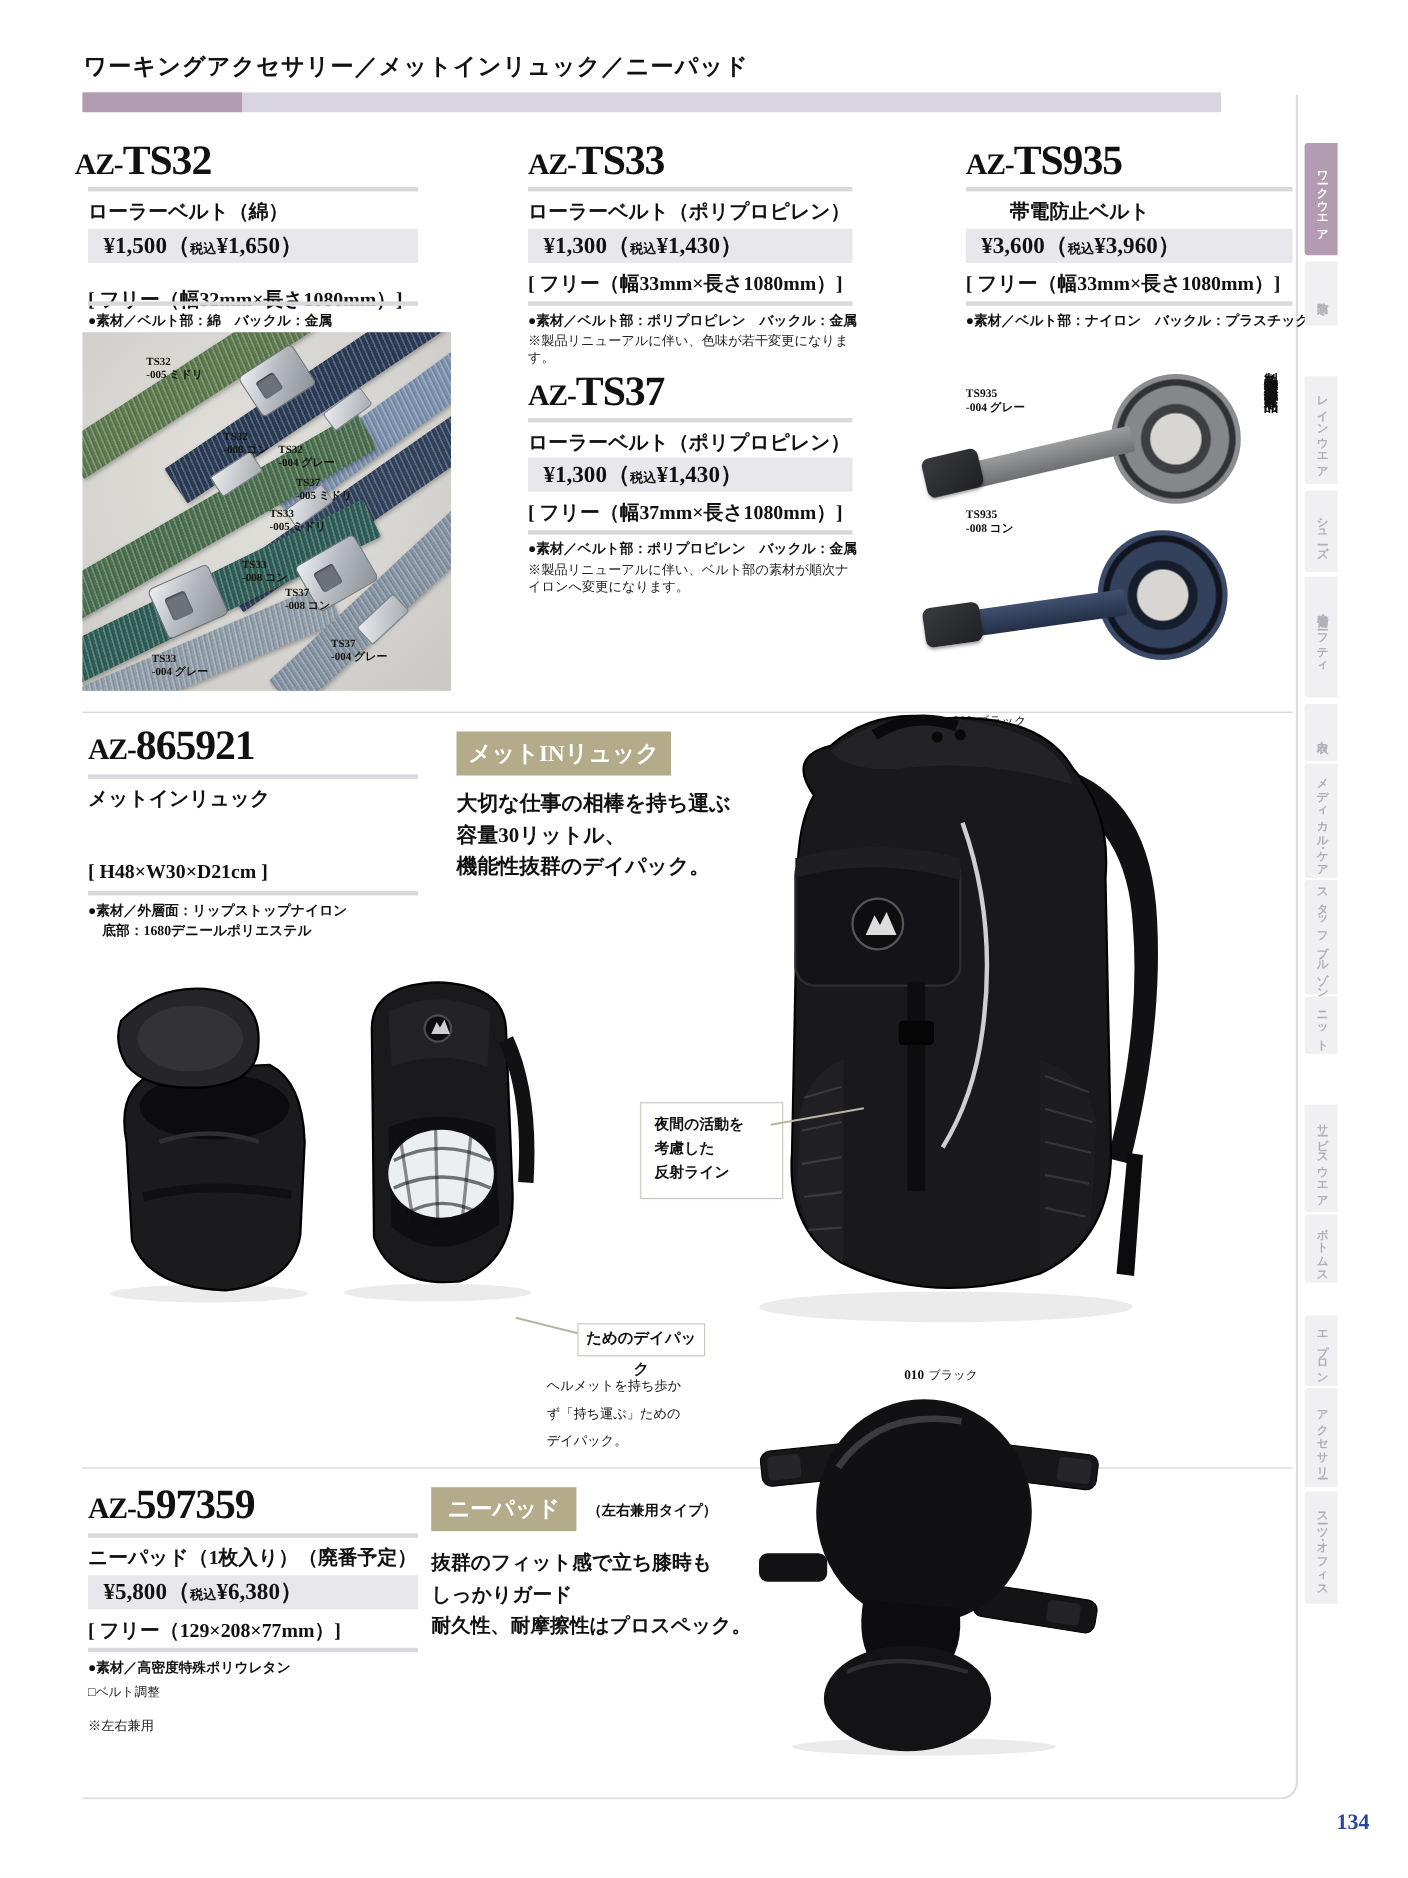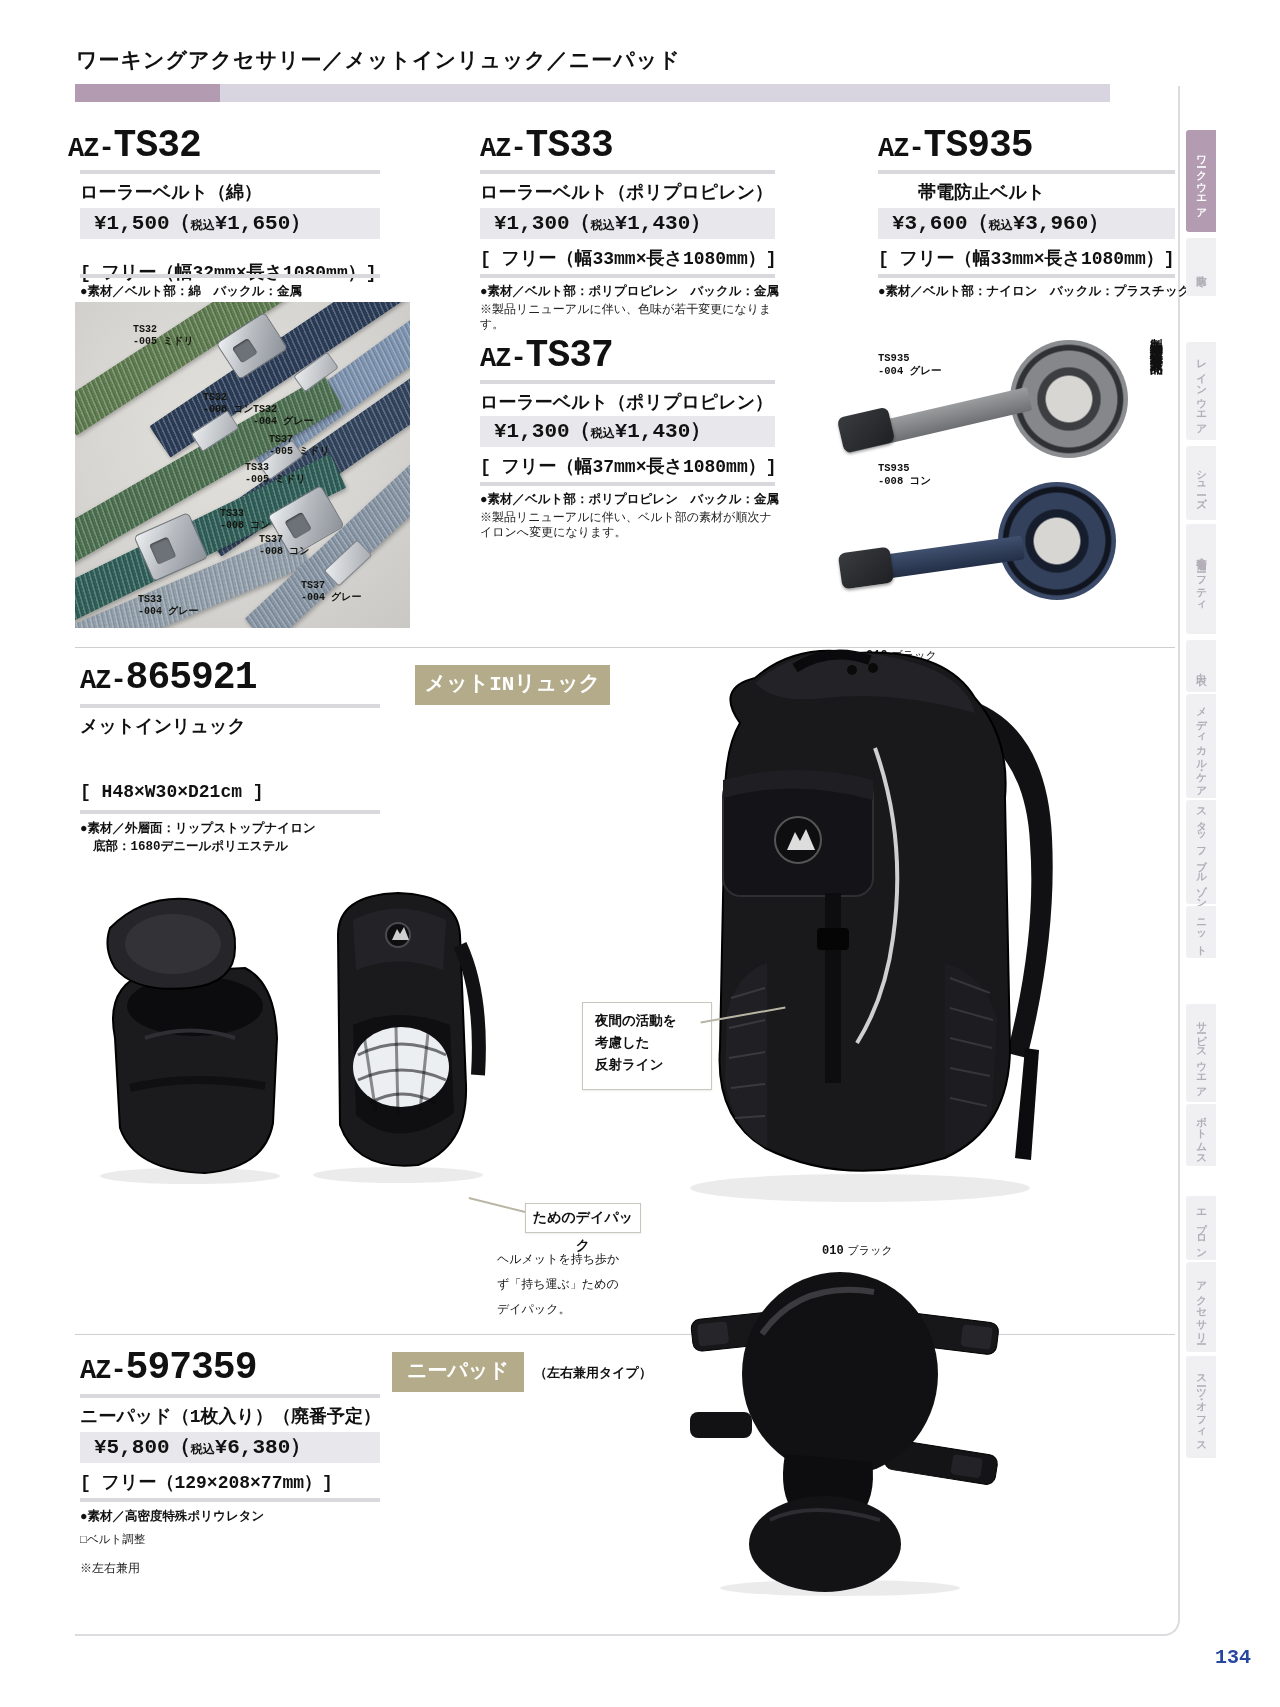--- a/index.html
+++ b/index.html
@@ -1,17 +1,17 @@
 <!DOCTYPE html>
 <html><head>
 <meta charset="utf-8">
 <style>
   html,body{margin:0;padding:0;background:#fff;}
   #canvas{position:relative;width:1280px;height:1707px;background:#ffffff;overflow:hidden;
-          font-family:Liberation Mono, monospace;color:#111;}
+          font-family:Liberation Serif, serif;color:#111;}
   .abs{position:absolute;}
 
   
   .htitle{font-size:21px;font-weight:bold;letter-spacing:1px;}
   .hbar{height:18px;background:#d9d5e0;}
   .hbar-accent{position:absolute;left:0;top:0;width:145px;height:18px;background:#b39cb1;}
 
   
   .code{font-weight:bold;letter-spacing:-1px;white-space:nowrap;}
   .code .pre{font-size:27px;}
@@ -172,20 +172,25 @@
     <span class="pre">AZ-</span><span class="num">865921</span>
   </div>
   <div class="abs rule" style="left:80px;top:704px;width:300px;"></div>
   <div class="abs pname" style="left:80px;top:714px;">メットインリュック</div>
   <div class="abs size" style="left:80px;top:782px;">[ H48×W30×D21cm ]</div>
   <div class="abs rule" style="left:80px;top:810px;width:300px;"></div>
   <div class="abs mat" style="left:80px;top:820px;">●素材／外層面：リップストップナイロン</div>
   <div class="abs mat" style="left:93px;top:838px;">底部：1680デニールポリエステル</div>
 
   <div class="abs badge" style="left:415px;top:665px;width:195px;height:40px;line-height:40px;font-size:21px;">メットINリュック</div>
+  <div class="abs desc" style="left:415px;top:716px;font-size:19px;">
+    <div>大切な仕事の相棒を持ち運ぶ</div>
+    <div>容量30リットル、</div>
+    <div>機能性抜群のデイパック。</div>
+  </div>
 
   <div class="abs colorlabel" style="left:866px;top:648px;">
     <b>010</b><span>ブラック</span>
   </div>
 
   <div class="abs" style="left:645px;top:628px;width:430px;height:595px;">
     <svg width="430" height="595" viewBox="0 0 430 595">
       <ellipse cx="215" cy="560" rx="170" ry="14" fill="rgba(0,0,0,0.08)"></ellipse>
       <path d="M320,70 Q402,95 407,210 Q412,310 382,430 L362,425 Q392,310 385,215 Q380,120 310,95 Z" fill="#111114"></path>
       <path d="M380,420 L370,530 L386,532 L394,422 Z" fill="#0c0c0e"></path>
@@ -257,20 +262,25 @@
     <span>¥5,800（</span><span class="tax">税込</span><span>¥6,380）</span>
   </div>
   <div class="abs size" style="left:80px;top:1470px;">[ フリー（129×208×77mm）]</div>
   <div class="abs rule" style="left:80px;top:1498px;width:300px;"></div>
   <div class="abs mat" style="left:80px;top:1508px;">●素材／高密度特殊ポリウレタン</div>
   <div class="abs note" style="left:80px;top:1532px;font-size:11.5px;">□ベルト調整</div>
   <div class="abs note" style="left:80px;top:1562px;">※左右兼用</div>
 
   <div class="abs badge" style="left:392px;top:1352px;width:132px;height:40px;line-height:40px;font-size:20px;">ニーパッド</div>
   <div class="abs" style="left:534px;top:1364px;font-size:13px;font-weight:bold;">（左右兼用タイプ）</div>
+  <div class="abs desc" style="left:392px;top:1406px;font-size:18px;">
+    <div>抜群のフィット感で立ち膝時も</div>
+    <div>しっかりガード</div>
+    <div>耐久性、耐摩擦性はプロスペック。</div>
+  </div>
 
   <div class="abs colorlabel" style="left:822px;top:1243px;">
     <b>010</b><span>ブラック</span>
   </div>
 
   <div class="abs" style="left:690px;top:1262px;width:310px;height:335px;">
     <svg width="310" height="335" viewBox="0 0 310 335">
       <ellipse cx="150" cy="326" rx="120" ry="8" fill="rgba(0,0,0,0.08)"></ellipse>
       <g transform="rotate(-6 60 70)">
         <rect x="2" y="52" width="100" height="32" rx="9" fill="#17171a" stroke="#000"></rect>

